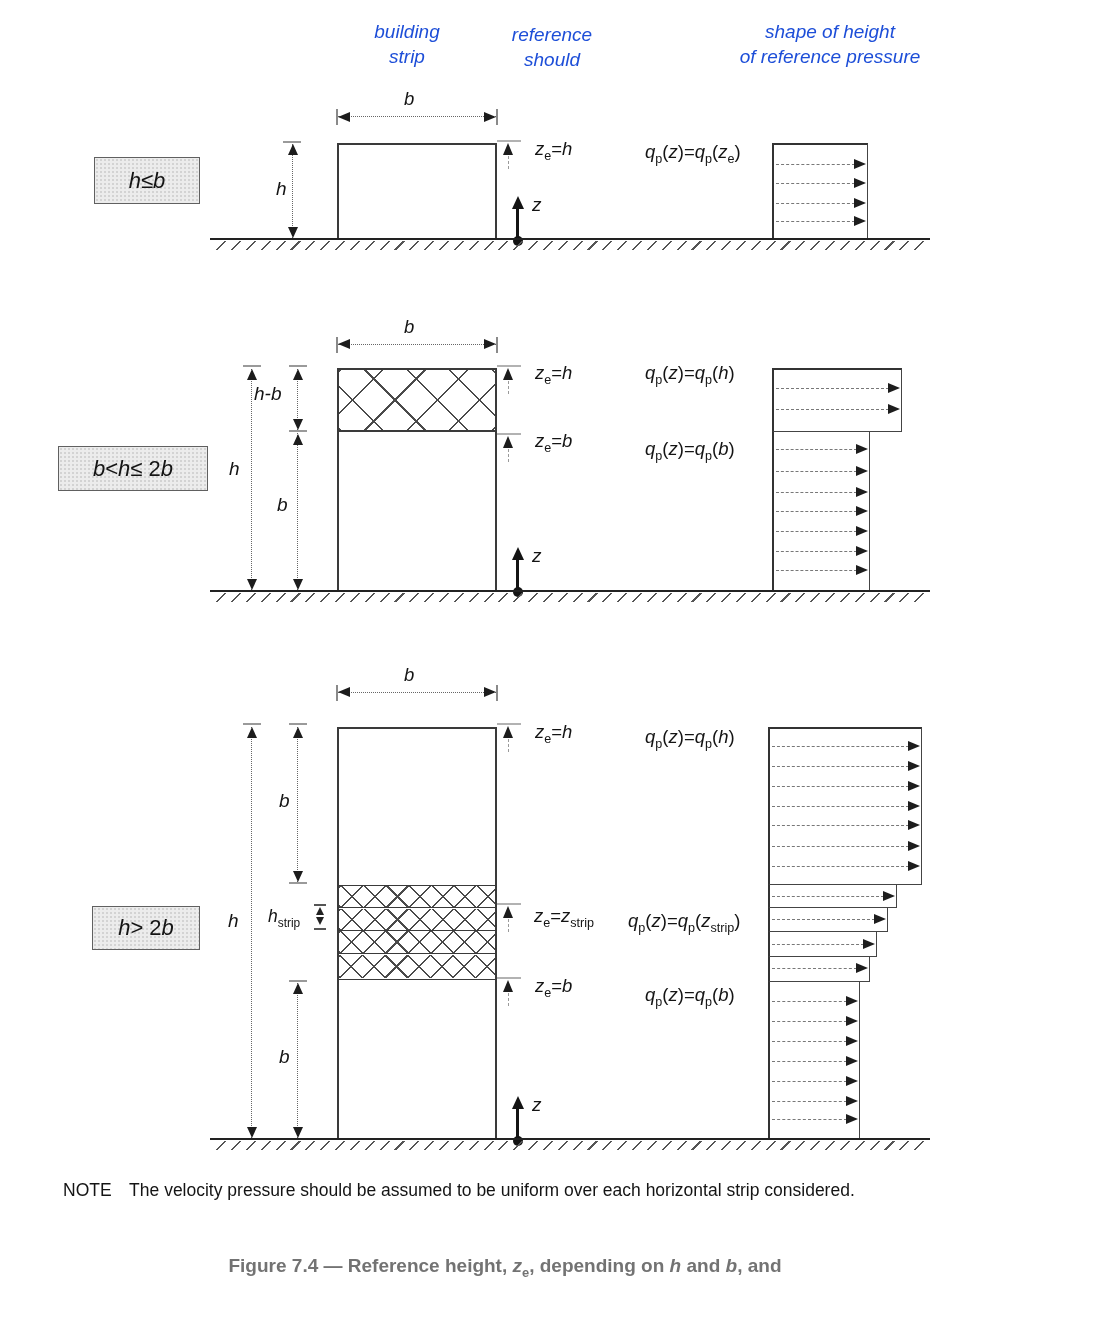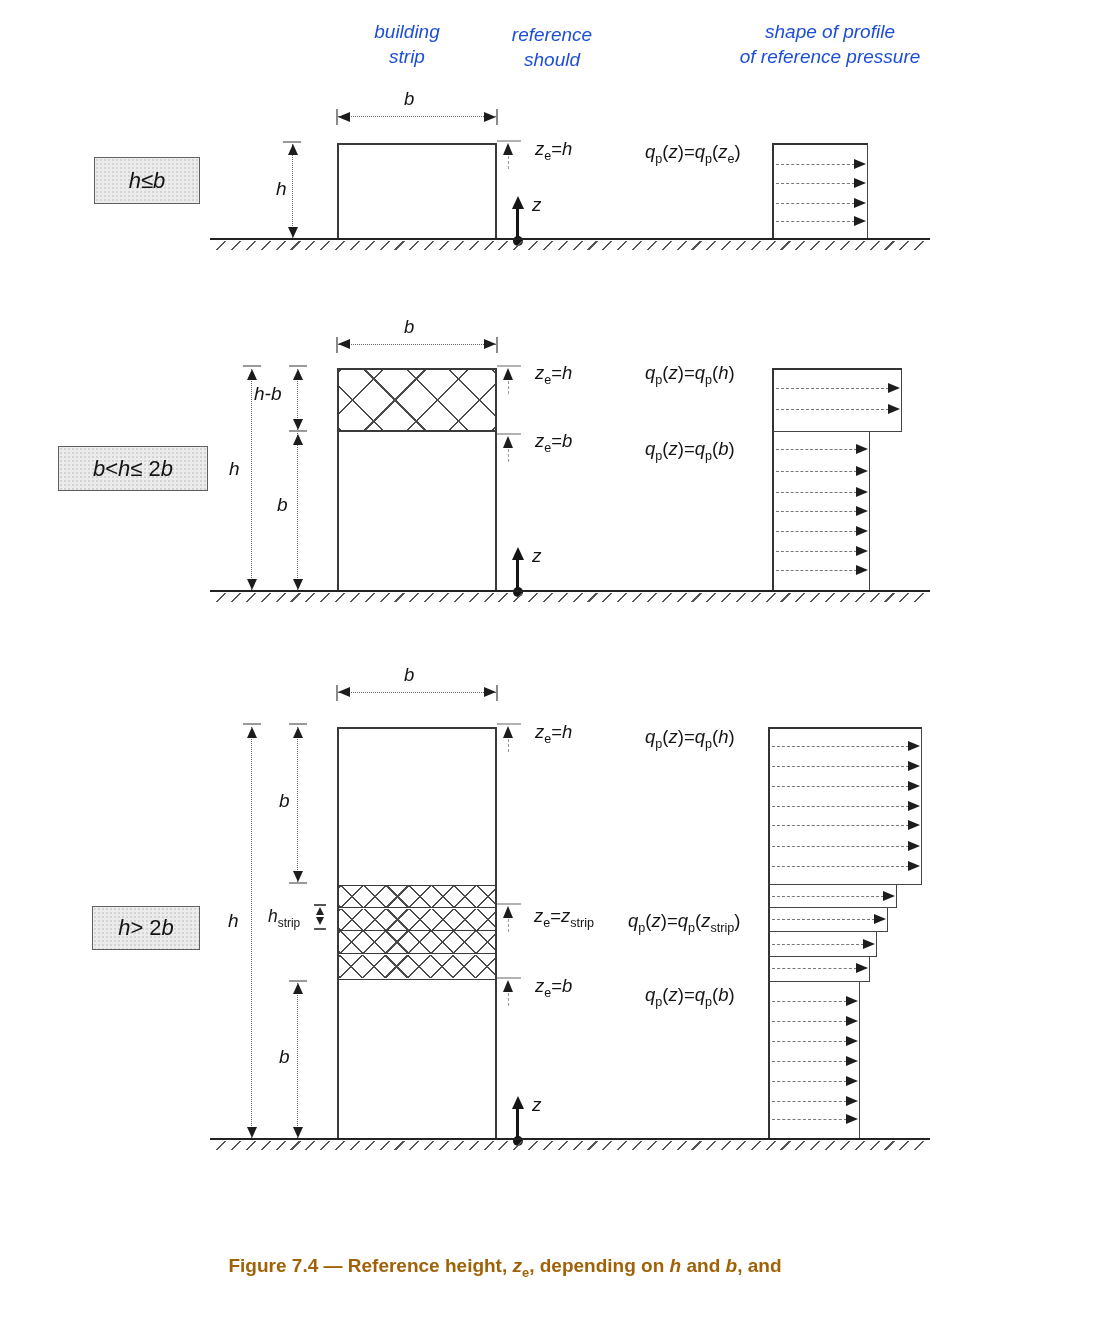--- a/index.html
+++ b/index.html
@@ -44,37 +44,37 @@
   .hsmark .t2{position:absolute;left:0;top:24px;width:12px;height:1.5px;background:#555;}
   .pbox{position:absolute;box-sizing:border-box;}
   .parrow{position:absolute;left:2px;right:1px;height:12px;}
   .parrow .ln{position:absolute;left:0;right:11px;top:5px;border-top:1.4px dashed #787878;}
   .parrow .hd{position:absolute;right:0;top:0;width:0;height:0;border-top:5.5px solid transparent;border-bottom:5.5px solid transparent;border-left:12px solid #1d1d1d;}
   .ground{position:absolute;height:13px;}
   .ground .gl{position:absolute;left:0;right:0;top:0;height:2px;background:#222;}
   .ground .gh{position:absolute;left:2px;right:2px;top:3px;height:9px;
               background:repeating-linear-gradient(135deg,transparent 0 9px,#555 9px 10.5px);}
   .note{position:absolute;font-size:17.5px;color:#141414;}
-  .cap{position:absolute;text-align:center;font-weight:bold;font-size:19px;line-height:1.7;color:#a16207;}
+  .cap{position:absolute;text-align:center;font-weight:bold;font-size:19px;line-height:1.7;color:#737373;}
 </style>
 </head>
 <body>
 
 <div id="fig">
 
   <div class="hdr" style="left:407px;top:20px;">
     <div>building</div>
     <div>strip</div>
   </div>
   <div class="hdr" style="left:529px;top:23px;margin-left:23px;">
     <div>reference</div>
     <div>should</div>
   </div>
   <div class="hdr" style="left:830px;top:20px;">
-    <div>shape of profile</div>
+    <div>shape of height</div>
     <div>of reference pressure</div>
   </div>
 
   <div class="cond" style="left:94px;top:157px;width:104px;height:45px;"><i>h</i> ≤ <i>b</i></div>
 
   <div class="mlab" style="left:404px;top:88px;"><i>b</i></div>
   <div class="htick" style="left:336px;top:109px;height:16px;"></div>
   <div class="htick" style="left:496px;top:109px;height:16px;"></div>
   <div class="hdim" style="left:338px;top:116px;width:158px;"></div>
   <div class="tri pleft" style="left:338px;top:112px;"></div>
@@ -390,17 +390,18 @@
           <div class="hd"></div>
         </div>
       </div>
     </div>
 
   <div class="ground" style="left:210px;top:1138px;width:720px;">
     <div class="gl"></div>
       <div class="gh"></div>
   </div>
 
+  <div class="note" style="left:63px;top:1180px;">NOTE The velocity pressure should be assumed to be uniform over each horizontal strip considered.</div>
   <div class="cap" style="left:45px;top:1250px;width:920px;">
     <div>Figure 7.4 — Reference height, <i>z</i><sub>e</sub>, depending on <i>h</i> and <i>b</i>, and</div>
   </div>
 
 </div>
 
 </body></html>

